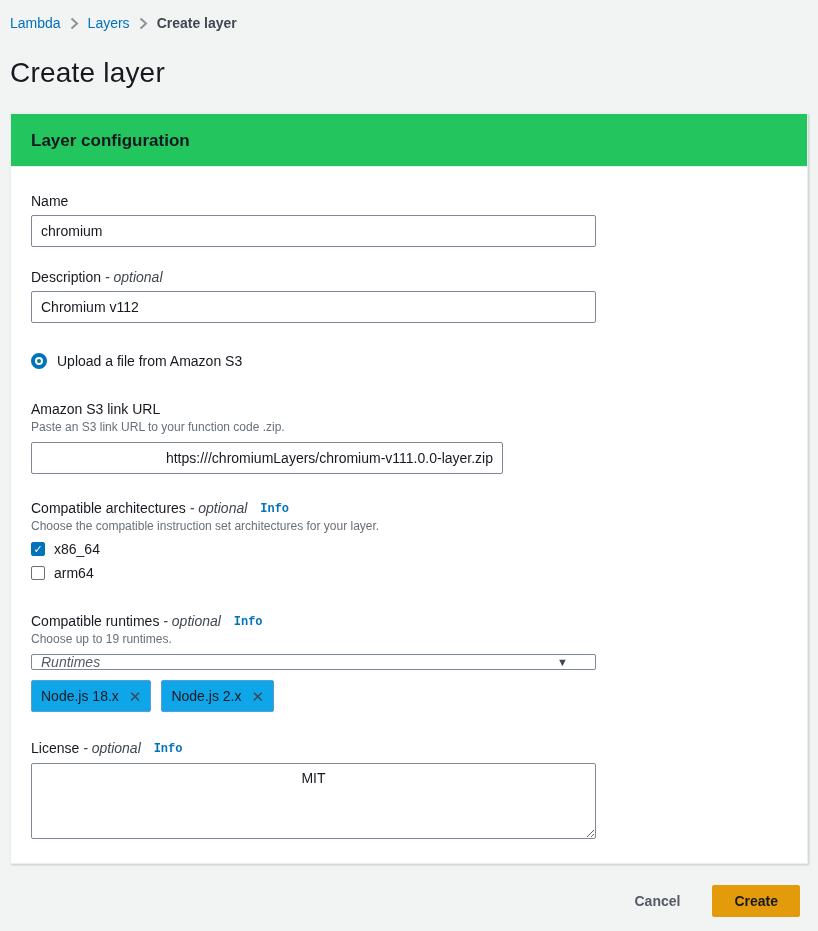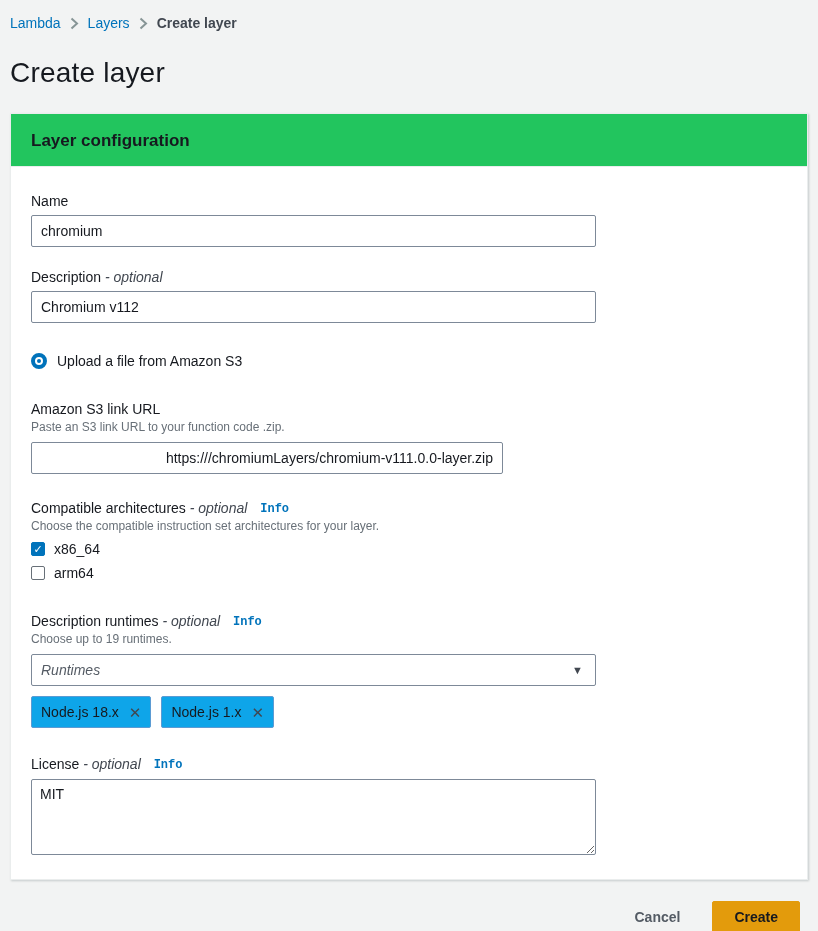--- a/index.html
+++ b/index.html
@@ -101,23 +101,23 @@
     font-size: 11px; color: transparent; flex: 0 0 auto;
   }
   .checkbox-row.checked .checkbox-box {
     background: #0073bb; border-color: #0073bb; color: #fff; font-weight: 700;
   }
   .checkbox-label { font-size: 14px; color: #16191f; }
 
   
   .select-box {
     margin-top: 8px;
-    width: 565px; height: 32px;
-    border: 1px solid #7d8998; border-radius: 2px;
-    padding: 0 12px 0 9px; background: #fff;
+    width: 565px; height: 16px;
+    border: 1px solid #7d8998; border-radius: 2px;
+    padding: 0 27px 0 9px; background: #fff;
     display: flex; align-items: center; justify-content: space-between;
     cursor: pointer;
   }
   .select-placeholder { font-size: 14px; font-style: italic; color: #545b64; }
   .select-caret { font-size: 11px; color: #414750; }
 
   
   .token-row { display: flex; gap: 10px; margin-top: 10px; }
   .token {
     display: inline-flex; align-items: center; gap: 10px;
@@ -130,21 +130,21 @@
     font-family: "Liberation Sans", sans-serif;
   }
 
   
   .textarea-input {
     margin-top: 7px;
     width: 565px; height: 76px;
     border: 1px solid #7d8998; border-radius: 2px;
     padding: 6px 8px; font-size: 14px; color: #16191f;
     font-family: "Liberation Sans", sans-serif;
-    background: #fff; outline: none; resize: both; display: block;
+    background: #fff; outline: none; resize: both; display: block; text-align: center;
   }
 
   
   .footer {
     display: flex; align-items: center; justify-content: flex-end;
     gap: 28px; padding: 21px 8px 0 0;
   }
   .cancel-btn {
     background: none; border: none; cursor: pointer;
     font-size: 14px; font-weight: 700; color: #545b64;
@@ -228,36 +228,36 @@
           <span class="checkbox-label">x86_64</span>
         </div>
         <div class="checkbox-row">
           <span class="checkbox-box">✓</span>
           <span class="checkbox-label">arm64</span>
         </div>
       </div>
 
       <div class="field" style="margin-top:32px;">
         <div class="label-row">
-          <span>Description runtimes</span>
+          <span>Compatible runtimes</span>
           <span class="optional">- optional</span>
           <a class="info-link">Info</a>
         </div>
         <div class="hint">Choose up to 19 runtimes.</div>
         <div class="select-box">
           <span class="select-placeholder">Runtimes</span>
           <span class="select-caret">▼</span>
         </div>
         <div class="token-row">
           <span class="token">
             <span>Node.js 18.x</span>
             <button class="token-close">✕</button>
           </span>
           <span class="token">
-            <span>Node.js 1.x</span>
+            <span>Node.js 2.x</span>
             <button class="token-close">✕</button>
           </span>
         </div>
       </div>
 
       <div class="field" style="margin-top:28px;">
         <div class="label-row">
           <span>License</span>
           <span class="optional">- optional</span>
           <a class="info-link">Info</a>

